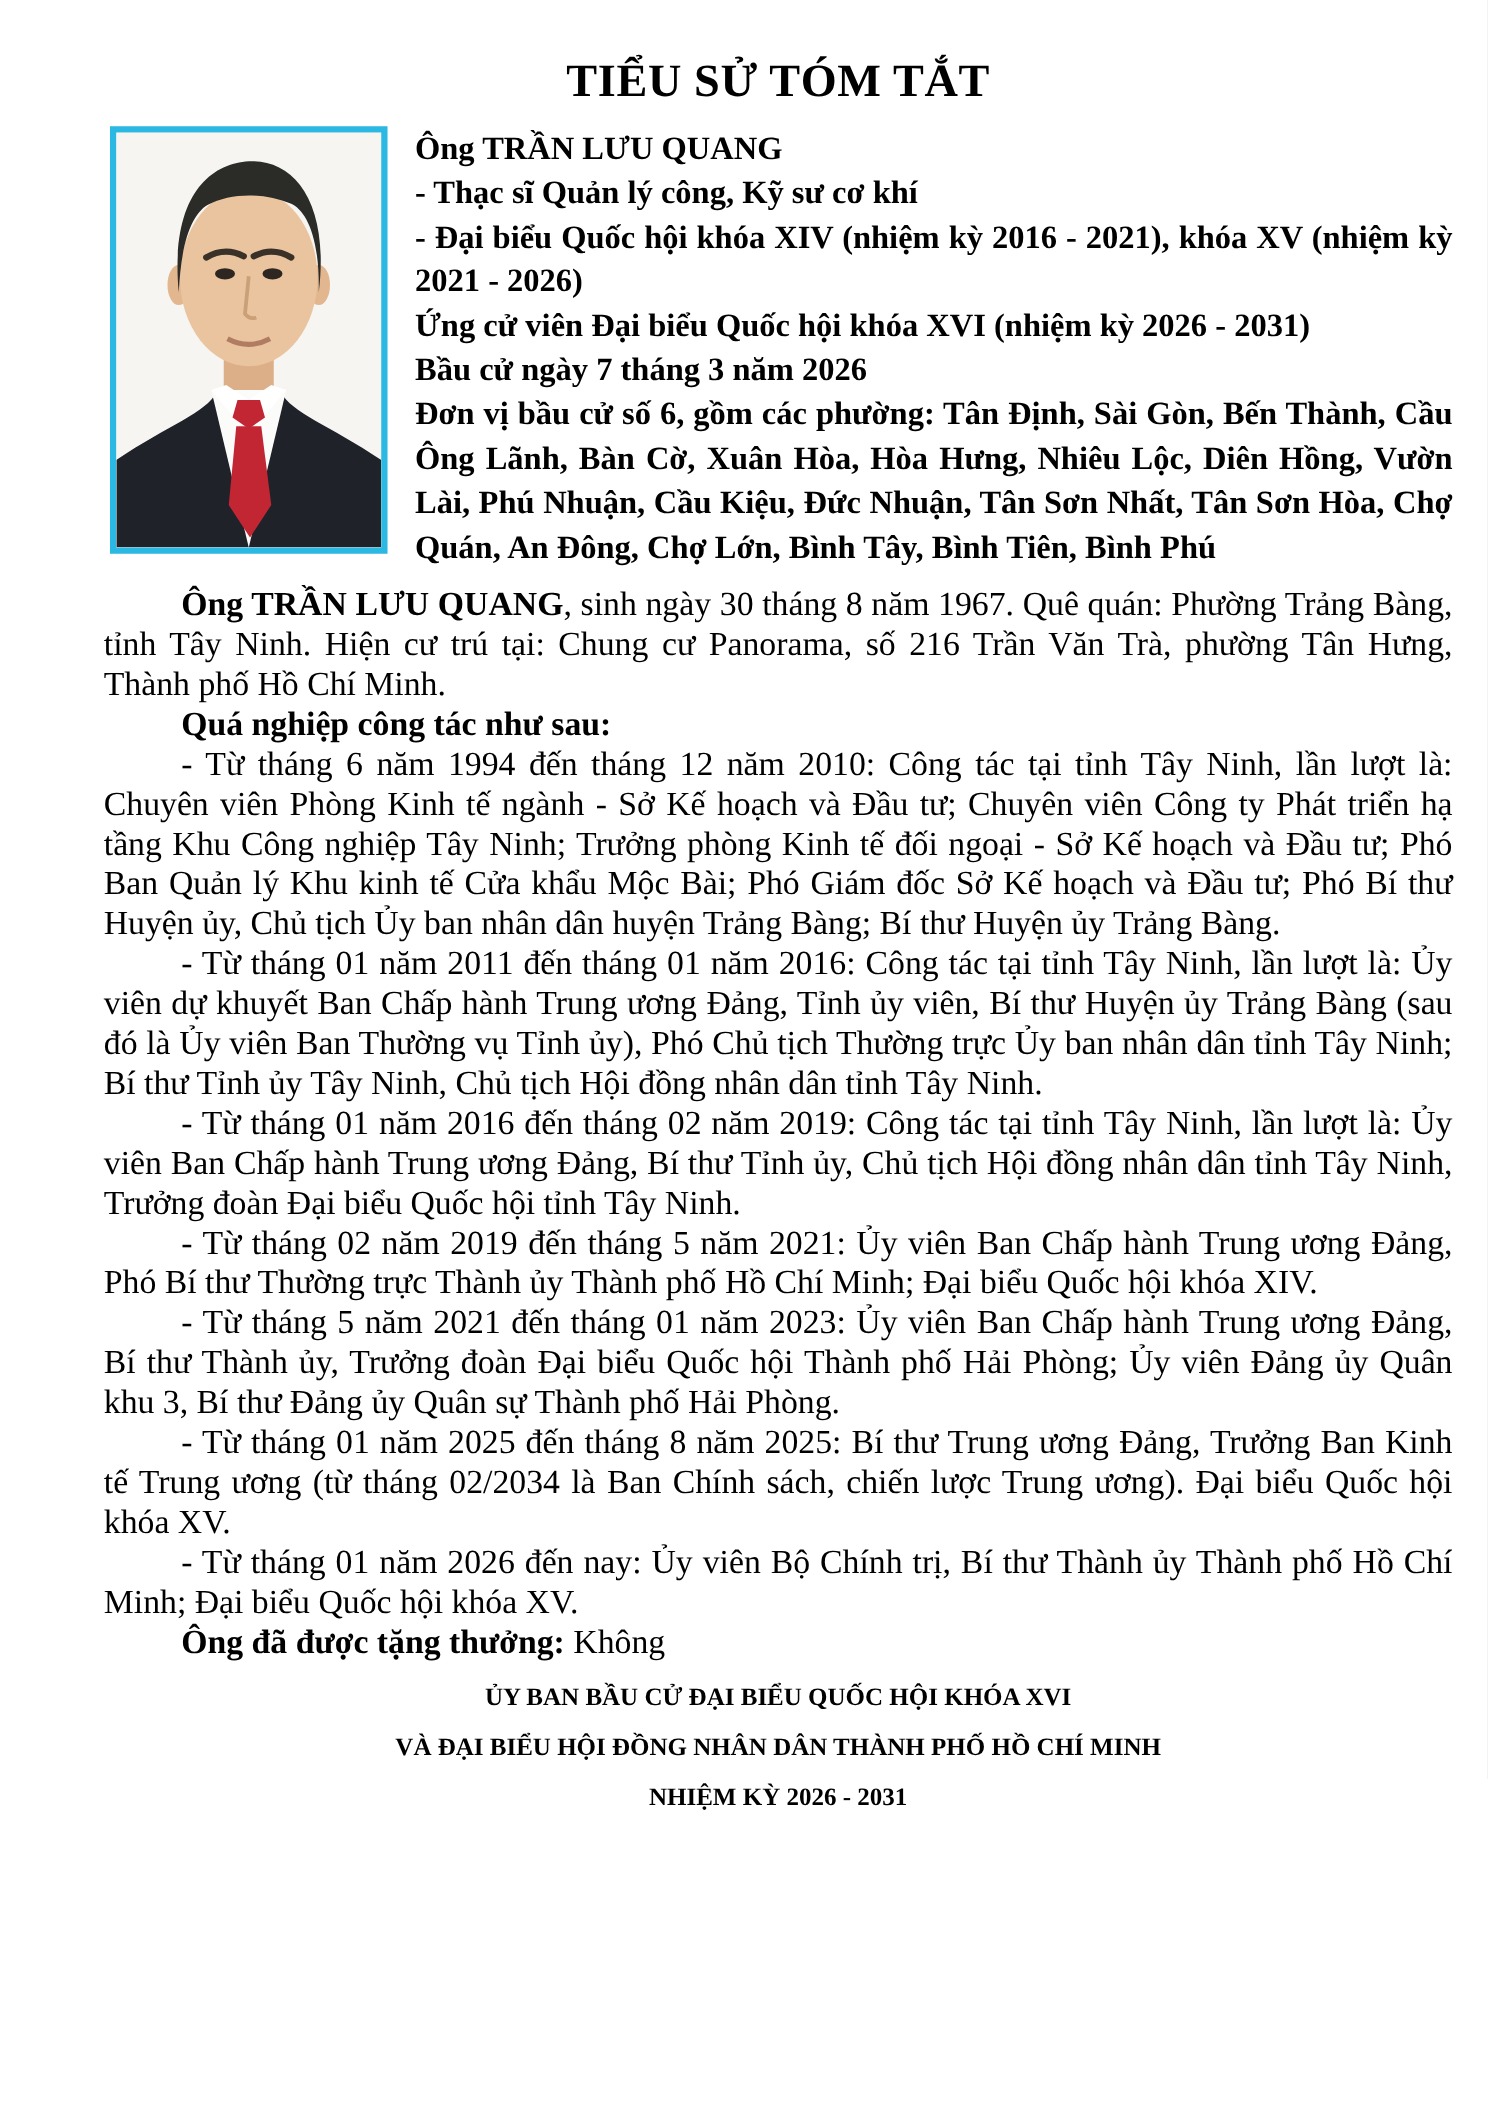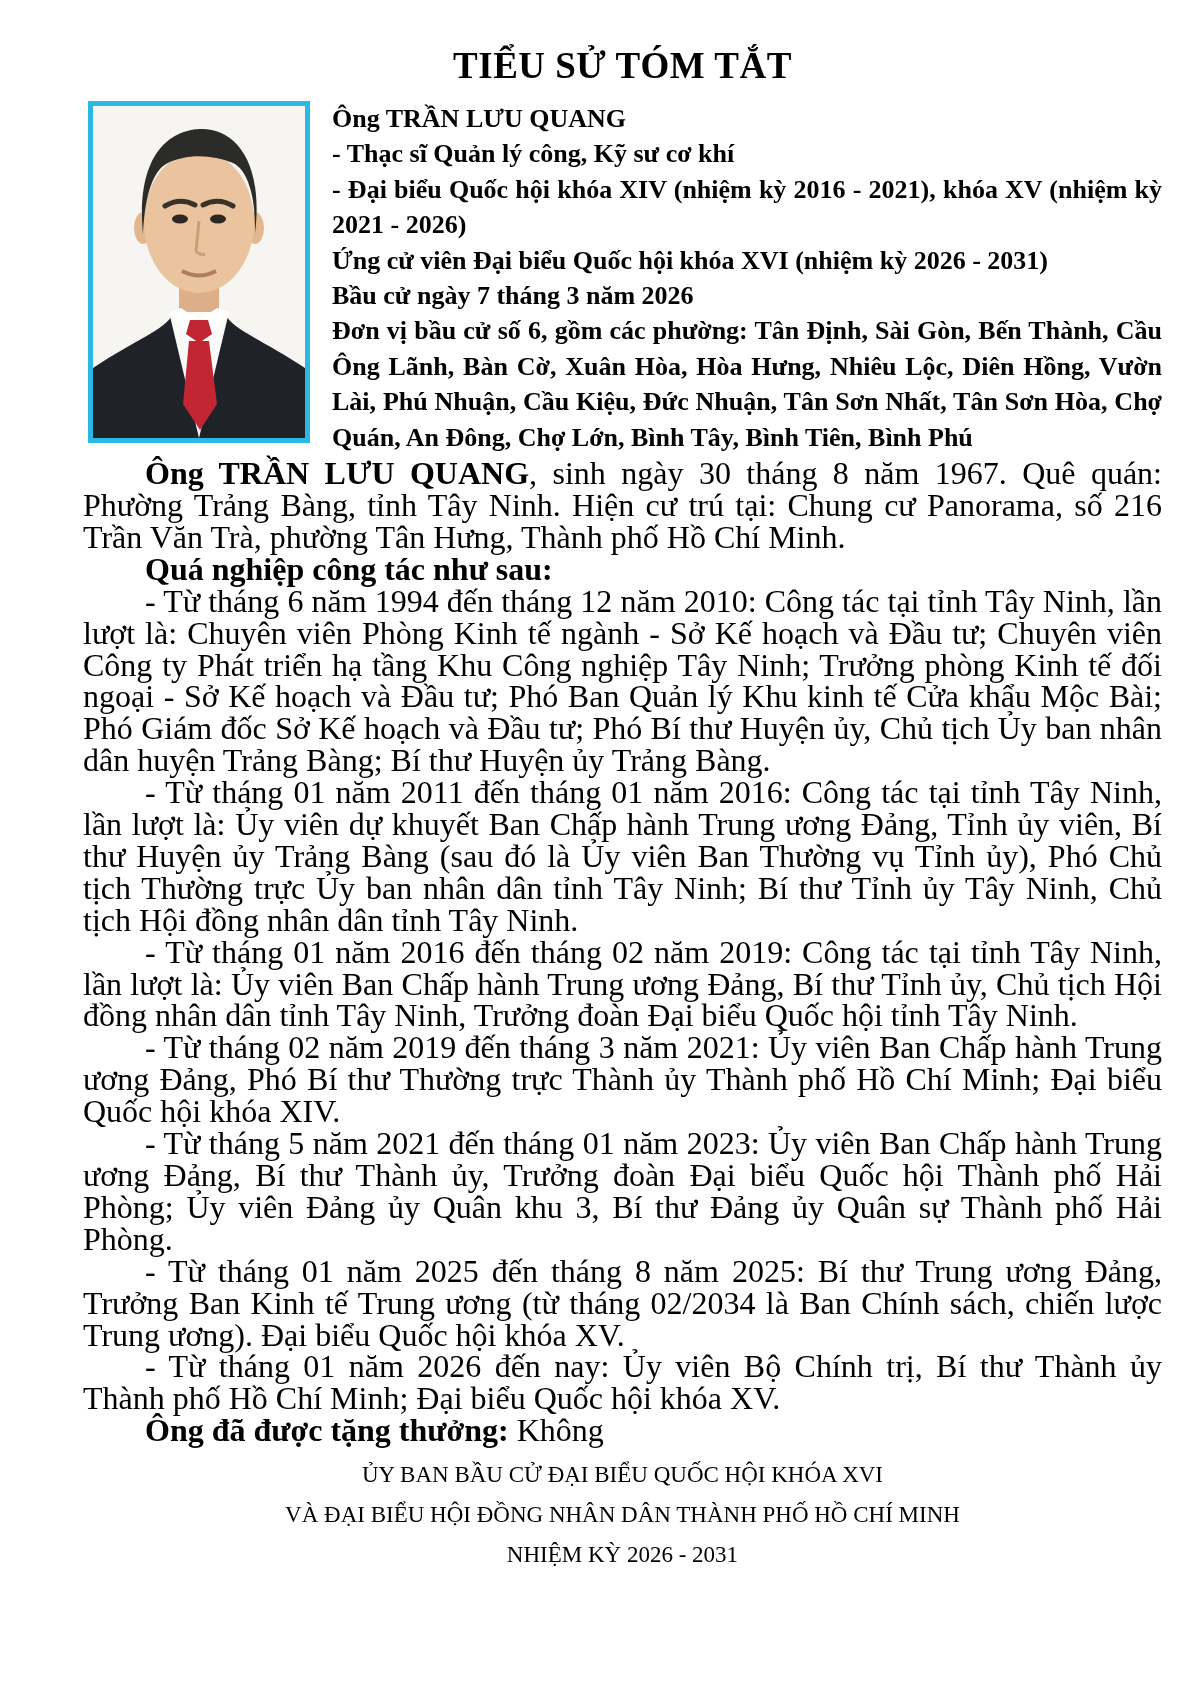--- a/index.html
+++ b/index.html
@@ -34,29 +34,29 @@
   }
   .photo-frame svg { display: block; width: 100%; height: 100%; }
   .header-info {
     flex: 1;
     margin-left: 22px;
     font-weight: bold;
     font-size: 26px;
     line-height: 35.4px;
   }
   .header-info p { margin: 0; text-align: justify; }
-  .body-text { margin-top: 3px; font-size: 32px; line-height: 31.9px; }
+  .body-text { margin-top: 13px; font-size: 27px; line-height: 31.9px; }
   .body-text p { margin: 0; text-indent: 62px; text-align: justify; }
   .career-heading { font-weight: bold; }
   .award-label { font-weight: bold; }
   .doc-footer {
     margin-top: 8px;
     text-align: center;
-    font-weight: normal;
-    font-size: 23px;
+    font-weight: bold;
+    font-size: 20px;
     line-height: 40px;
   }
   .doc-footer p { margin: 0; }
 </style>
 </head>
 <body>
 
 <div class="page">
 
   <h1 class="doc-title">TIỂU SỬ TÓM TẮT</h1>
@@ -97,21 +97,21 @@
   </div>
 
   <div class="body-text">
     <p><b>Ông TRẦN LƯU QUANG</b><span>, sinh ngày 30 tháng 8 năm 1967. Quê quán: Phường Trảng Bàng, tỉnh Tây Ninh. Hiện cư trú tại: Chung cư Panorama, số 216 Trần Văn Trà, phường Tân Hưng, Thành phố Hồ Chí Minh.</span></p>
 
     <p class="career-heading">Quá nghiệp công tác như sau:</p>
 
     <p>- Từ tháng 6 năm 1994 đến tháng 12 năm 2010: Công tác tại tỉnh Tây Ninh, lần lượt là: Chuyên viên Phòng Kinh tế ngành - Sở Kế hoạch và Đầu tư; Chuyên viên Công ty Phát triển hạ tầng Khu Công nghiệp Tây Ninh; Trưởng phòng Kinh tế đối ngoại - Sở Kế hoạch và Đầu tư; Phó Ban Quản lý Khu kinh tế Cửa khẩu Mộc Bài; Phó Giám đốc Sở Kế hoạch và Đầu tư; Phó Bí thư Huyện ủy, Chủ tịch Ủy ban nhân dân huyện Trảng Bàng; Bí thư Huyện ủy Trảng Bàng.</p>
     <p>- Từ tháng 01 năm 2011 đến tháng 01 năm 2016: Công tác tại tỉnh Tây Ninh, lần lượt là: Ủy viên dự khuyết Ban Chấp hành Trung ương Đảng, Tỉnh ủy viên, Bí thư Huyện ủy Trảng Bàng (sau đó là Ủy viên Ban Thường vụ Tỉnh ủy), Phó Chủ tịch Thường trực Ủy ban nhân dân tỉnh Tây Ninh; Bí thư Tỉnh ủy Tây Ninh, Chủ tịch Hội đồng nhân dân tỉnh Tây Ninh.</p>
     <p>- Từ tháng 01 năm 2016 đến tháng 02 năm 2019: Công tác tại tỉnh Tây Ninh, lần lượt là: Ủy viên Ban Chấp hành Trung ương Đảng, Bí thư Tỉnh ủy, Chủ tịch Hội đồng nhân dân tỉnh Tây Ninh, Trưởng đoàn Đại biểu Quốc hội tỉnh Tây Ninh.</p>
-    <p>- Từ tháng 02 năm 2019 đến tháng 3 năm 2021: Ủy viên Ban Chấp hành Trung ương Đảng, Phó Bí thư Thường trực Thành ủy Thành phố Hồ Chí Minh; Đại biểu Quốc hội khóa XIV.</p>
+    <p>- Từ tháng 02 năm 2019 đến tháng 5 năm 2021: Ủy viên Ban Chấp hành Trung ương Đảng, Phó Bí thư Thường trực Thành ủy Thành phố Hồ Chí Minh; Đại biểu Quốc hội khóa XIV.</p>
     <p>- Từ tháng 5 năm 2021 đến tháng 01 năm 2023: Ủy viên Ban Chấp hành Trung ương Đảng, Bí thư Thành ủy, Trưởng đoàn Đại biểu Quốc hội Thành phố Hải Phòng; Ủy viên Đảng ủy Quân khu 3, Bí thư Đảng ủy Quân sự Thành phố Hải Phòng.</p>
     <p>- Từ tháng 01 năm 2025 đến tháng 8 năm 2025: Bí thư Trung ương Đảng, Trưởng Ban Kinh tế Trung ương (từ tháng 02/2034 là Ban Chính sách, chiến lược Trung ương). Đại biểu Quốc hội khóa XV.</p>
     <p>- Từ tháng 01 năm 2026 đến nay: Ủy viên Bộ Chính trị, Bí thư Thành ủy Thành phố Hồ Chí Minh; Đại biểu Quốc hội khóa XV.</p>
 
     <p><span class="award-label">Ông đã được tặng thưởng:</span><span> Không</span></p>
   </div>
 
   <div class="doc-footer">
     <p>ỦY BAN BẦU CỬ ĐẠI BIỂU QUỐC HỘI KHÓA XVI</p>
     <p>VÀ ĐẠI BIỂU HỘI ĐỒNG NHÂN DÂN THÀNH PHỐ HỒ CHÍ MINH</p>

